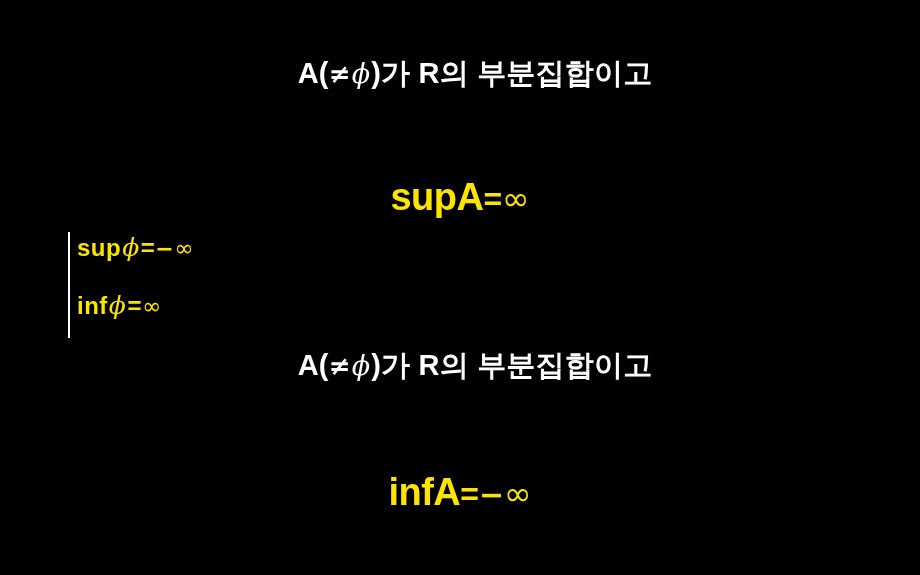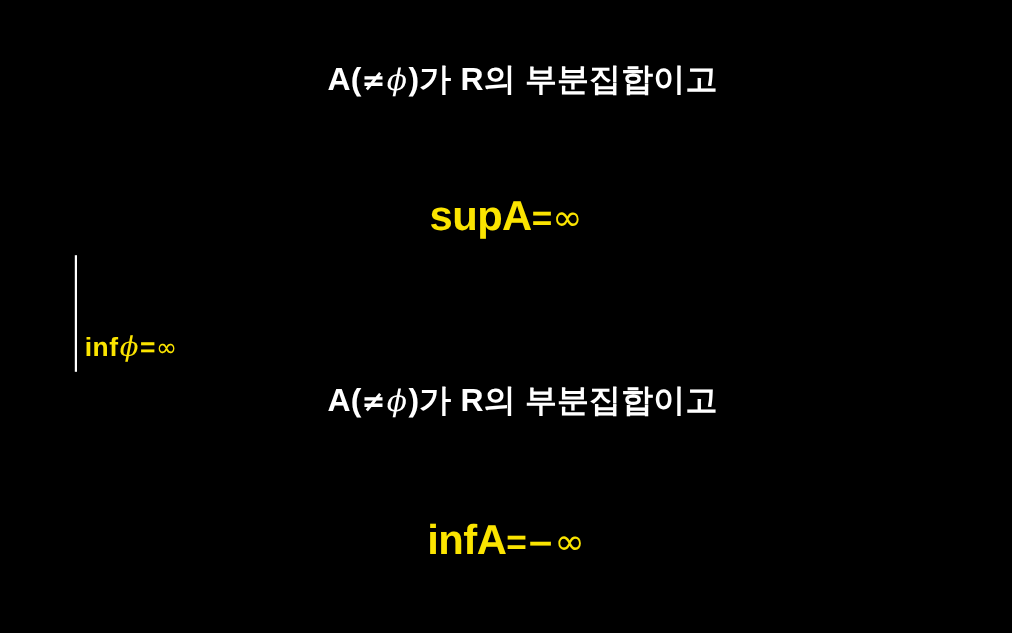--- a/index.html
+++ b/index.html
@@ -117,37 +117,40 @@
   .side-note .sym-minus {
     font-family: "DejaVu Sans", sans-serif;
     font-weight: bold;
     font-size: 22px;
   }
   .side-note .op {
     font-weight: bold;
   }
 
   #note-sup { top: 233px; }
-  #note-inf { top: 301px; text-align: center; }
+  #note-inf { top: 291px; text-align: center; }
 </style>
 </head>
 <body>
 
 <div id="slide">
 
   <div class="cond-block" id="cond-top">
     <span class="cond-line"><span>A(</span><span class="sym-neq">≠</span><span class="sym-phi">ϕ</span><span>)가 R의 부분집합이고</span></span>
   </div>
 
   <div class="result-eq" id="eq-sup">
     <span class="eq-head">supA</span><span class="eq-tail">=</span><span class="sym-inf">∞</span>
   </div>
 
   <div id="side-rule"></div>
 
+  <div class="side-note" id="note-sup">
+    <span class="op">sup</span><span class="sym-phi">ϕ</span><span class="op">=</span><span class="sym-minus">−</span><span class="sym-inf">∞</span>
+  </div>
 
   <div class="side-note" id="note-inf">
     <span class="op">inf</span><span class="sym-phi">ϕ</span><span class="op">=</span><span class="sym-inf">∞</span>
   </div>
 
   <div class="cond-block" id="cond-bottom">
     <span class="cond-line"><span>A(</span><span class="sym-neq">≠</span><span class="sym-phi">ϕ</span><span>)가 R의 부분집합이고</span></span>
   </div>
 
   <div class="result-eq" id="eq-inf">

